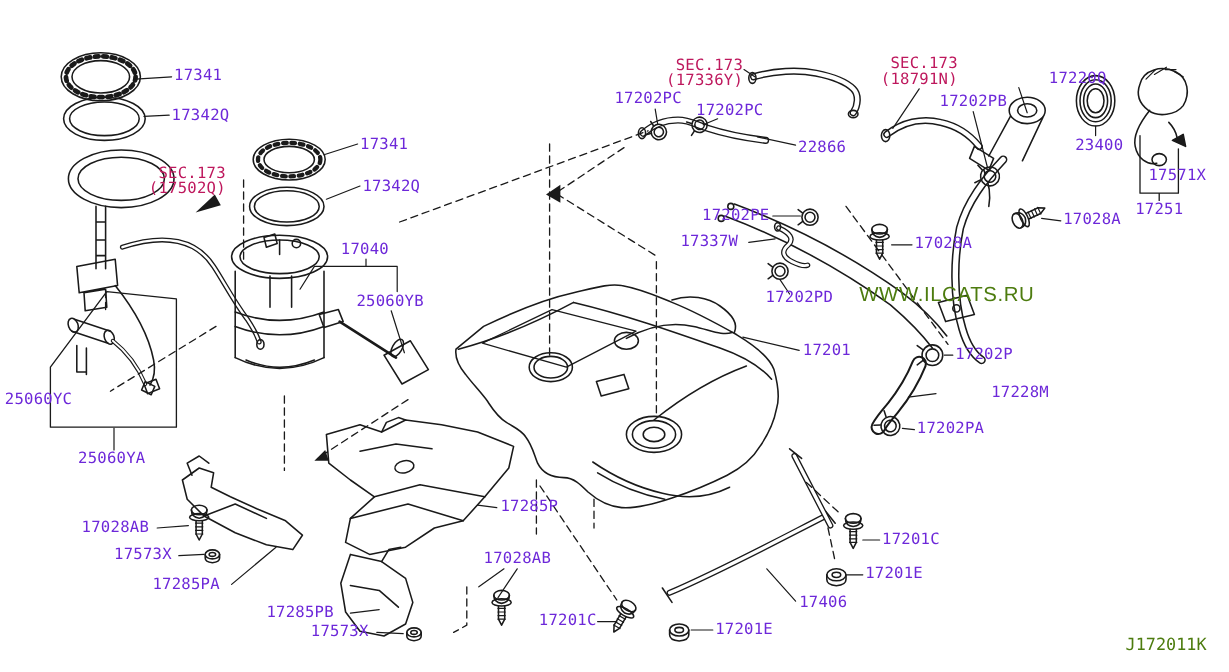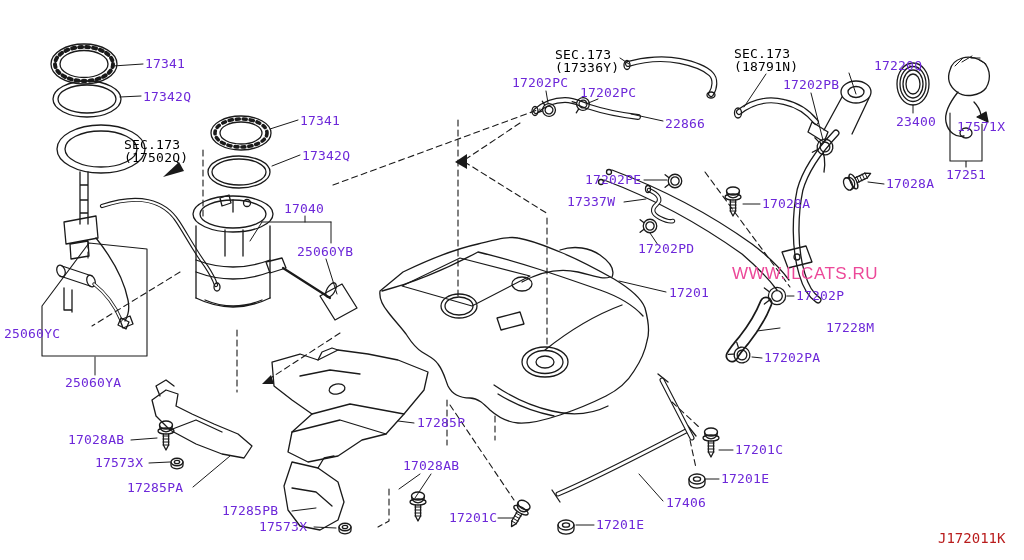--- a/index.html
+++ b/index.html
@@ -1,26 +1,26 @@
 <!DOCTYPE html>
 <html><head>
 <meta charset="utf-8">
 <style>
   html,body{margin:0;padding:0;background:#fff;}
   #stage{position:relative;width:1024px;height:560px;background:#fff;overflow:hidden;
          font-family:"DejaVu Sans Mono", monospace;}
   #lineart{position:absolute;left:0;top:0;}
   .lbl{position:absolute;font:13px/14px "DejaVu Sans Mono", monospace;color:#6d28d9;
        white-space:nowrap;letter-spacing:.2px;cursor:pointer;}
-  .sec{position:absolute;font:13px/13px "DejaVu Sans Mono", monospace;color:#000000;
-       white-space:nowrap;letter-spacing:.2px;cursor:pointer;}
-  .wm{position:absolute;left:732px;top:238px;font:17px/16px "Liberation Sans", sans-serif;
-      color:#ec4899;letter-spacing:.5px;margin-top:28px;}
+  .sec{position:absolute;font:13px/13px "DejaVu Sans Mono", monospace;color:#be185d;
+       white-space:nowrap;letter-spacing:.2px;cursor:pointer;text-align:right;}
+  .wm{position:absolute;left:716px;top:238px;font:17px/16px "Liberation Sans", sans-serif;
+      color:#4d7c0f;letter-spacing:.5px;}
   .code{position:absolute;left:938px;top:531px;font:14px/15px "DejaVu Sans Mono", monospace;
-        color:#b91c1c;}
+        color:#4d7c0f;}
   svg *{vector-effect:non-scaling-stroke;}
 </style>
 </head>
 <body>
 
 <div id="stage">
 
 <svg id="lineart" width="1024" height="560" viewBox="0 0 1024 560" stroke="#1a1a1a" fill="none" stroke-width="1.3" stroke-linecap="round" stroke-linejoin="round">
 
   <defs>
@@ -286,21 +286,21 @@
   <div class="lbl" style="left:580px;top:86px">17202PC</div>
   <div class="lbl" style="left:665px;top:117px">22866</div>
 
   <div class="sec" style="left:734px;top:47px">
     <div>SEC.173</div>
     <div>(18791N)</div>
   </div>
   <div class="lbl" style="left:874px;top:59px">17220Q</div>
   <div class="lbl" style="left:783px;top:78px">17202PB</div>
   <div class="lbl" style="left:896px;top:115px">23400</div>
-  <div class="lbl" style="left:957px;top:120px">17571X</div>
+  <div class="lbl" style="left:957px;top:140px">17571X</div>
   <div class="lbl" style="left:946px;top:168px">17251</div>
   <div class="lbl" style="left:886px;top:177px">17028A</div>
 
   <div class="lbl" style="left:585px;top:173px">17202PE</div>
   <div class="lbl" style="left:567px;top:195px">17337W</div>
   <div class="lbl" style="left:762px;top:197px">17028A</div>
   <div class="lbl" style="left:638px;top:242px">17202PD</div>
   <div class="lbl" style="left:669px;top:286px">17201</div>
   <div class="lbl" style="left:796px;top:289px">17202P</div>
   <div class="lbl" style="left:826px;top:321px">17228M</div>

